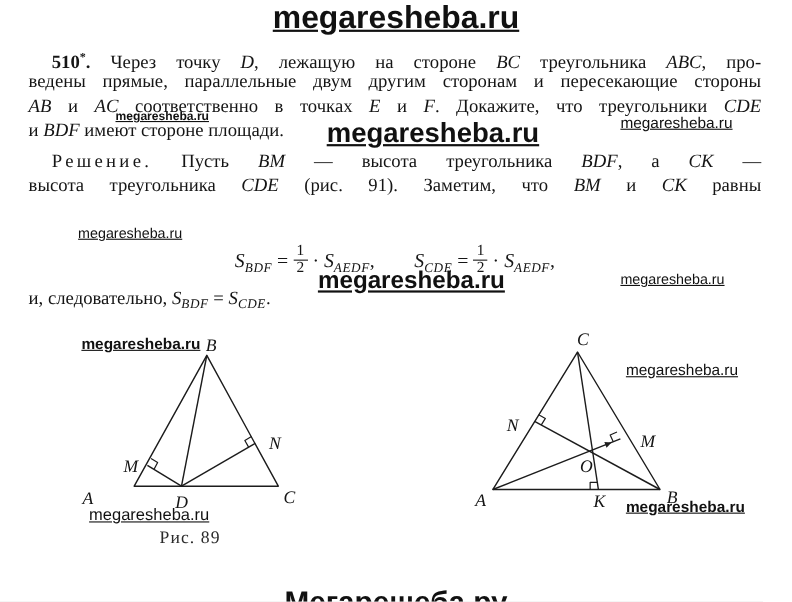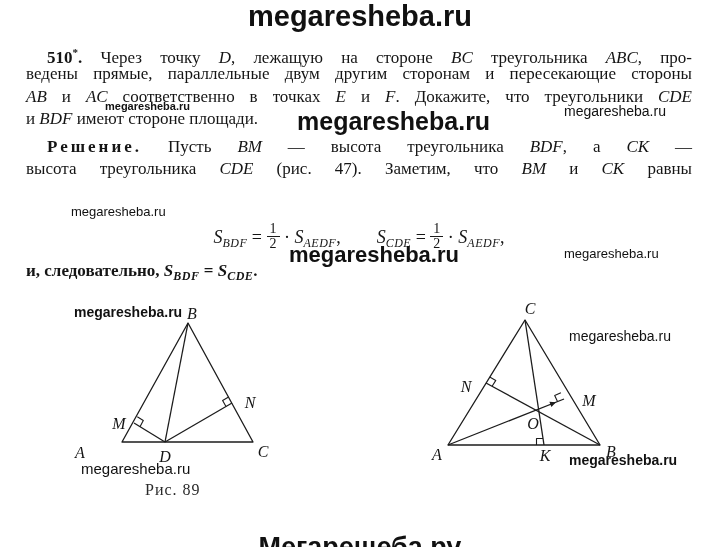--- a/index.html
+++ b/index.html
@@ -2,40 +2,40 @@
 <html><head>
 <meta charset="utf-8">
 <style>
   html,body{margin:0;padding:0;background:#e8e8e8;}
   #page{
     position:relative;width:720px;height:547px;background:#ffffff;
     overflow:hidden;color:#1a1a1a;
     font-family:"Liberation Serif", serif;
   }
   
-  .wm{position:absolute;font-family:"Liberation Sans", sans-serif;color:#111;white-space:nowrap;line-height:1;}
+  .wm{position:absolute;font-family:"Liberation Sans", sans-serif;color:#111;white-space:nowrap;line-height:1;text-decoration:underline;}
   .wm.b{font-weight:bold;}
   .wm.center{left:0;right:0;text-align:center;}
   
   .para{position:absolute;left:26px;width:666px;font-size:17px;line-height:22.4px;color:#151515;}
   .tline{height:22.4px;white-space:nowrap;}
   .tline.just{white-space:normal;text-align:justify;text-align-last:justify;}
   .tline.indent{padding-left:21px;}
   .mv{font-style:italic;}
   .bold{font-weight:bold;}
   .sup{vertical-align:super;font-size:11px;}
-  .ls{letter-spacing:3px;font-weight:bold;}
+  .ls{letter-spacing:3px;}
   .msub{font-style:italic;font-size:12px;vertical-align:-4px;letter-spacing:0.5px;}
   
   .formula{position:absolute;left:26px;width:666px;top:218px;height:38px;
     text-align:center;font-size:18px;line-height:38px;color:#151515;}
   .frac{display:inline-block;vertical-align:middle;text-align:center;font-size:14px;line-height:1.05;position:relative;top:-2px;}
   .frac span{display:block;padding:0 3px;}
   .frac span:first-child{border-bottom:1.2px solid #1a1a1a;}
-  .conclusion{position:absolute;left:26px;top:261px;font-size:17px;color:#151515;font-weight:bold;}
+  .conclusion{position:absolute;left:26px;top:261px;font-size:17px;color:#151515;}
   
   .fig{position:absolute;width:260px;height:215px;}
   .fig path,.fig polyline{fill:none;stroke:#1c1c1c;stroke-width:1.3;stroke-linejoin:round;}
   .fig polyline.ra{stroke-width:1.1;}
   .fig polygon{fill:#1c1c1c;stroke:none;}
   .fig text{font-family:"Liberation Serif", serif;font-style:italic;font-size:16px;fill:#151515;text-anchor:middle;}
   .caption{position:absolute;width:90px;font-size:16px;color:#2a2a2a;letter-spacing:1px;}
 </style>
 </head>
 <body>
@@ -50,21 +50,21 @@
     <div class="tline just"><span class="mv">AB</span><span> и </span><span class="mv">AC</span><span> соответственно в точках </span><span class="mv">E</span><span> и </span><span class="mv">F</span><span>. Докажите, что треугольники </span><span class="mv">CDE</span></div>
     <div class="tline"><span>и </span><span class="mv">BDF</span><span> имеют стороне площади.</span></div>
   </div>
 
   <div class="wm b" style="left:105px;top:101px;font-size:11px;">megaresheba.ru</div>
   <div class="wm b" style="left:297px;top:109px;font-size:25px;">megaresheba.ru</div>
   <div class="wm" style="left:564px;top:104px;font-size:14px;">megaresheba.ru</div>
 
   <div class="para" style="top:136px;">
     <div class="tline just indent"><span class="ls">Решение.</span><span> Пусть </span><span class="mv">BM</span><span> — высота треугольника </span><span class="mv">BDF</span><span>, а </span><span class="mv">CK</span><span> —</span></div>
-    <div class="tline just"><span>высота треугольника </span><span class="mv">CDE</span><span> (рис. 47). Заметим, что </span><span class="mv">BM</span><span> и </span><span class="mv">CK</span><span> равны</span></div>
+    <div class="tline just"><span>высота треугольника </span><span class="mv">CDE</span><span> (рис. 91). Заметим, что </span><span class="mv">BM</span><span> и </span><span class="mv">CK</span><span> равны</span></div>
   </div>
 
   <div class="wm" style="left:71px;top:205px;font-size:13px;">megaresheba.ru</div>
 
   <div class="formula"><span class="mv">S</span><span class="msub">BDF</span><span> = </span><span class="frac"><span>1</span><span>2</span></span><span> · </span><span class="mv">S</span><span class="msub">AEDF</span><span>,    </span><span class="mv">S</span><span class="msub">CDE</span><span> = </span><span class="frac"><span>1</span><span>2</span></span><span> · </span><span class="mv">S</span><span class="msub">AEDF</span><span>,</span></div>
 
   <div class="wm b" style="left:289px;top:244px;font-size:22px;">megaresheba.ru</div>
   <div class="wm" style="left:564px;top:247px;font-size:13px;">megaresheba.ru</div>
 
   <div class="conclusion"><span>и, следовательно, </span><span class="mv">S</span><span class="msub">BDF</span><span> = </span><span class="mv">S</span><span class="msub">CDE</span><span>.</span></div>

